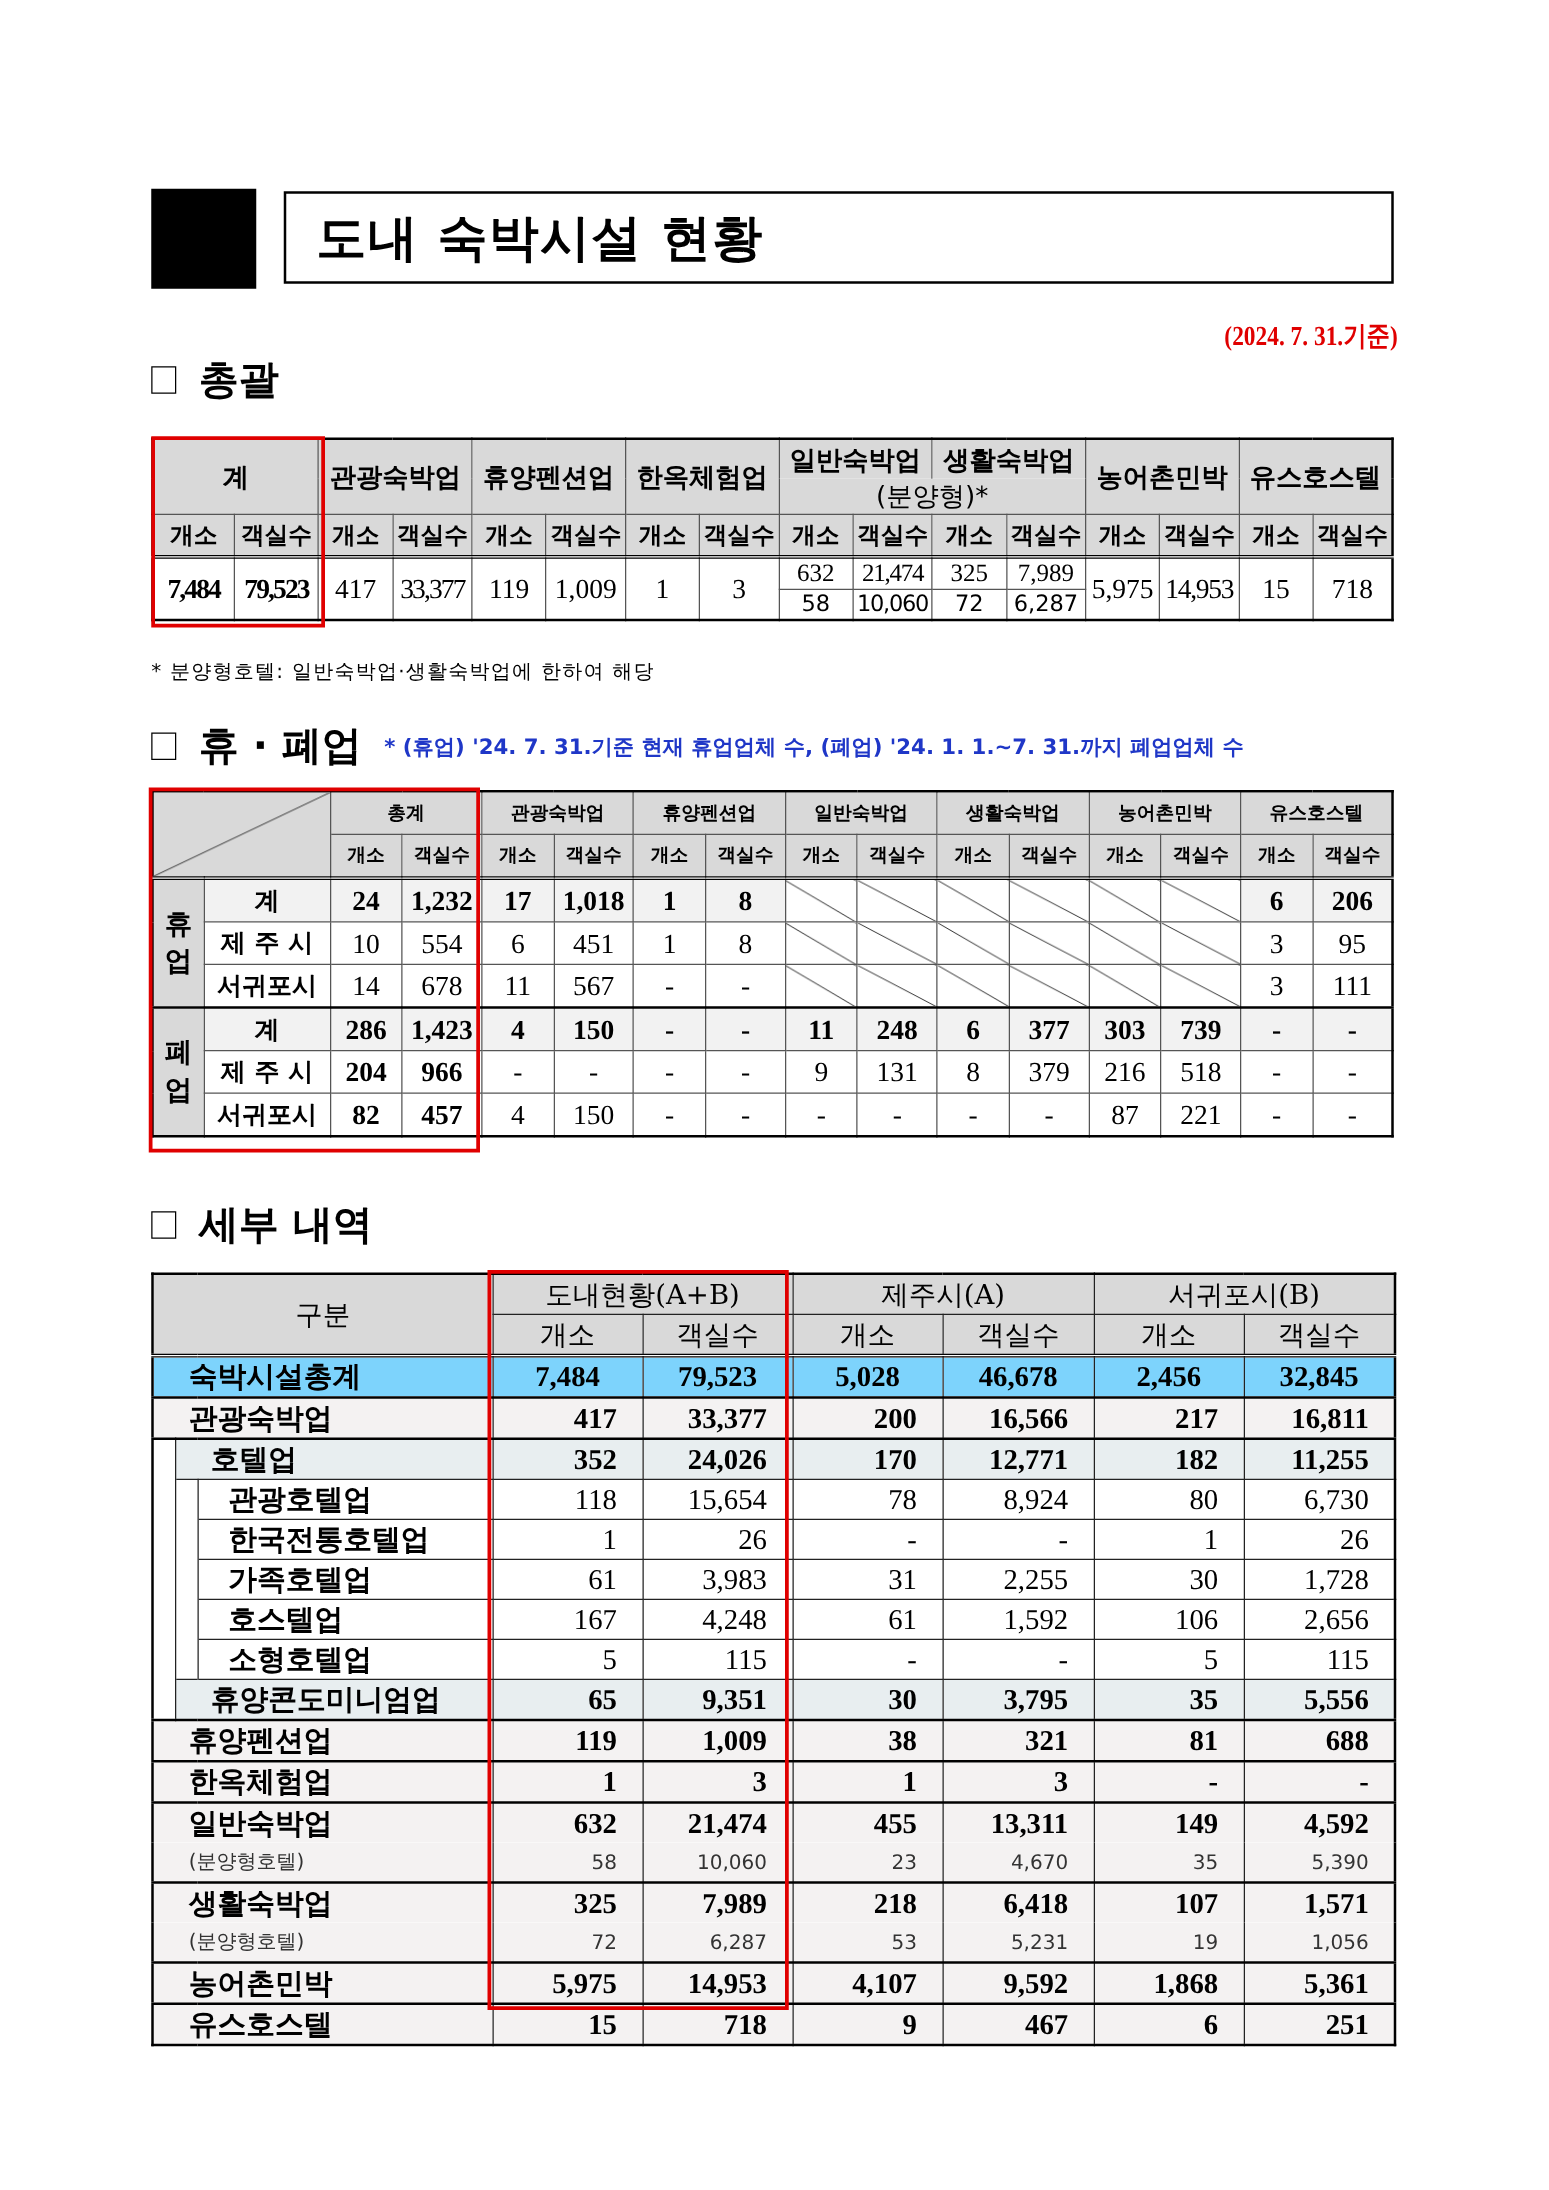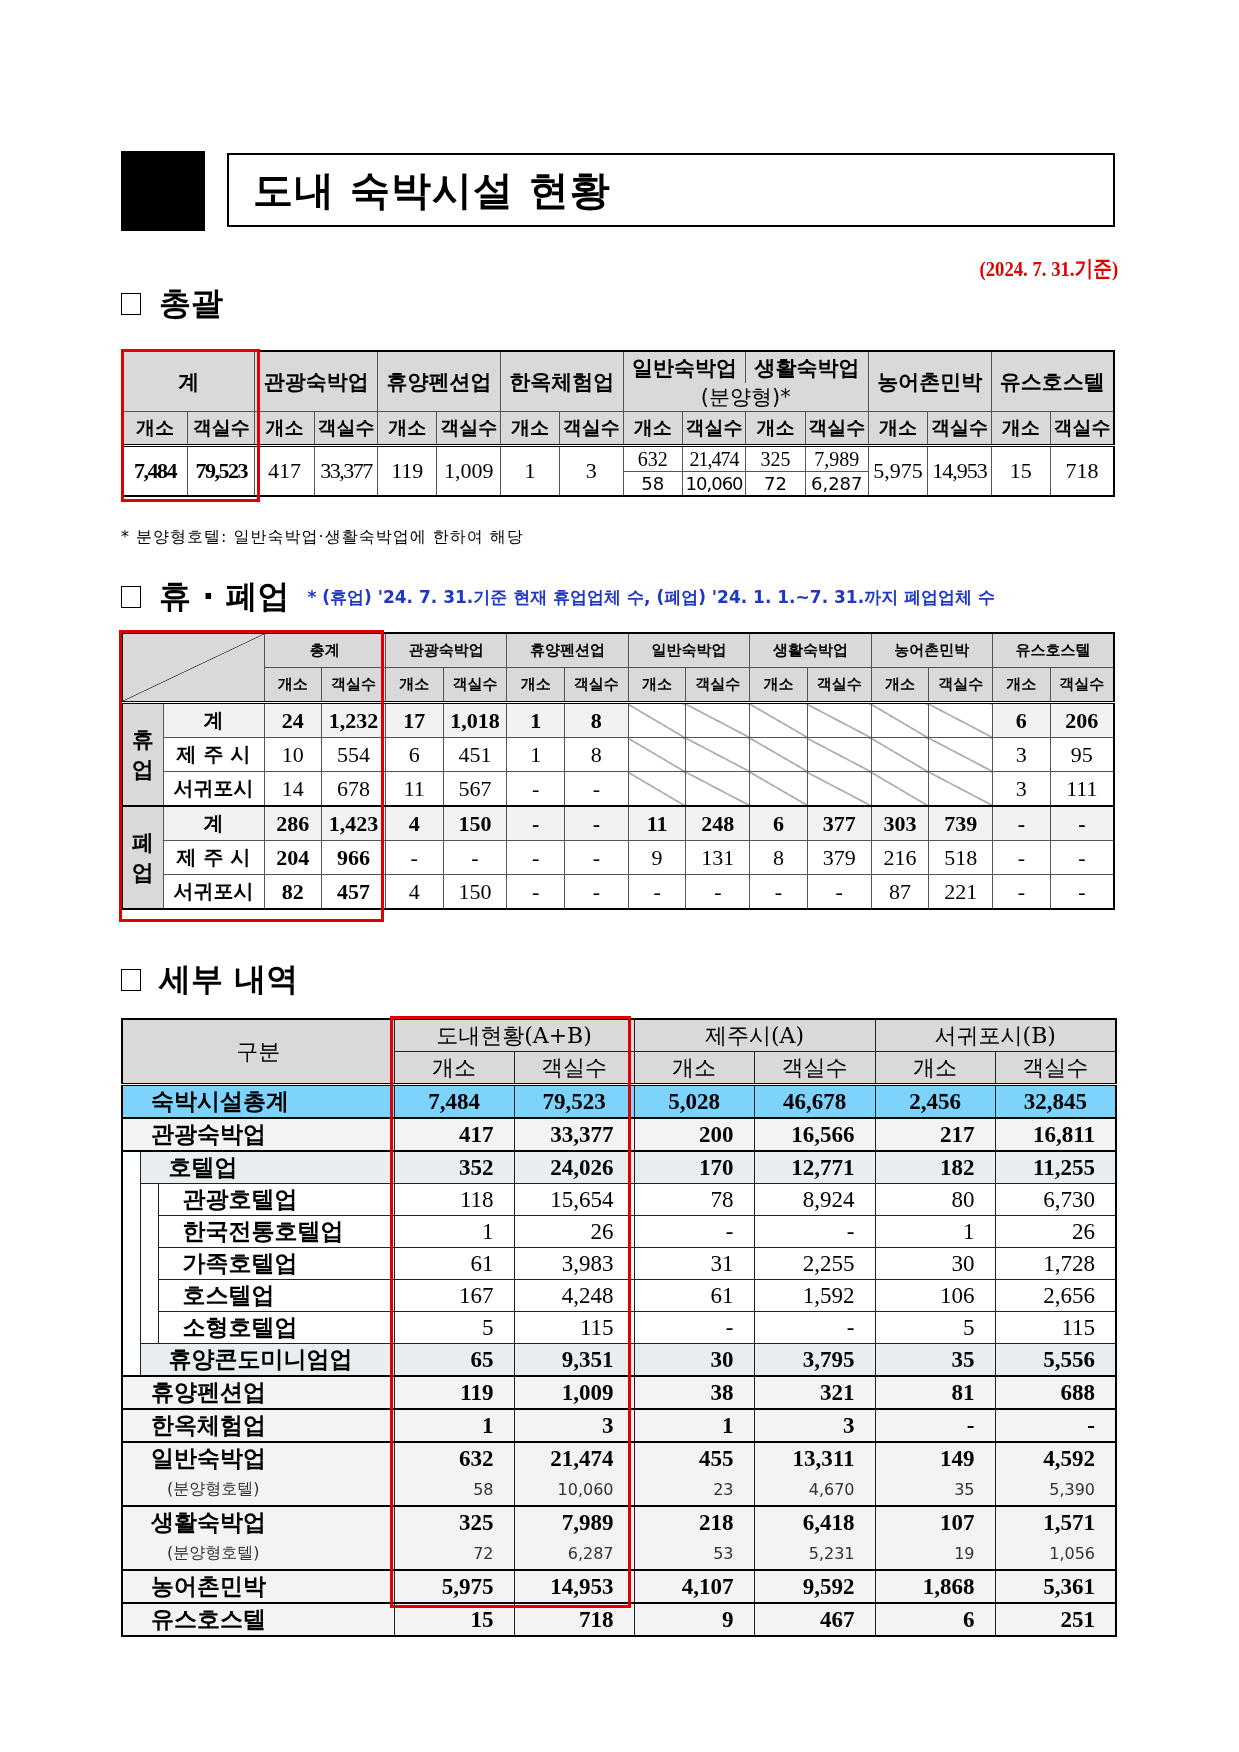--- a/index.html
+++ b/index.html
@@ -24,21 +24,21 @@
   .t2 td{font-size:22px;height:33px;}
   .t2 .hd{font-size:15px;}
   .t2 .gray{background:#f2f2f2;}
   .slash{background:linear-gradient(to top right,transparent calc(50% - 0.7px),#333 50%,transparent calc(50% + 0.7px));}
   .diag{background:linear-gradient(to bottom right,#d9d9d9 calc(50% - 0.7px),#333 50%,#d9d9d9 calc(50% + 0.7px));}
   .t3{left:121px;top:1018px;width:994px;border:2px solid #000;}
   .t3 td{font-size:23px;height:31px;border-color:#222;}
   .t3 .hd{font-size:22px;font-weight:normal;font-family:"DejaVu Serif",serif;}
   .t3 .r{text-align:right;padding-right:20px;}
   .t3 .lbl{font-family:"DejaVu Sans","Liberation Sans",sans-serif;font-weight:bold;text-align:justify;text-align-last:justify;padding:0 18px 0 28px;}
-  .t3 .sub{font-family:"DejaVu Sans","Liberation Sans",sans-serif;font-size:16px;font-weight:normal;text-align-last:justify;padding:0 18px 0 44px;color:#333;}
+  .t3 .sub{font-family:"DejaVu Sans","Liberation Sans",sans-serif;font-size:16px;font-weight:normal;text-align-last:justify;padding:0 18px 0 28px;color:#333;}
   .t3 .subn{font-family:"DejaVu Sans","Liberation Sans",sans-serif;font-size:16px;color:#333;}
   .bg-tot{background:#7dd3fc;}
   .bg-lt{background:#f4f2f2;}
   .bg-blue{background:#e8eef0;}
   .redbox{position:absolute;border:3px solid #e00000;box-sizing:border-box;pointer-events:none;}
 </style>
 </head>
 <body>
 
 <div class="title-block"></div>

